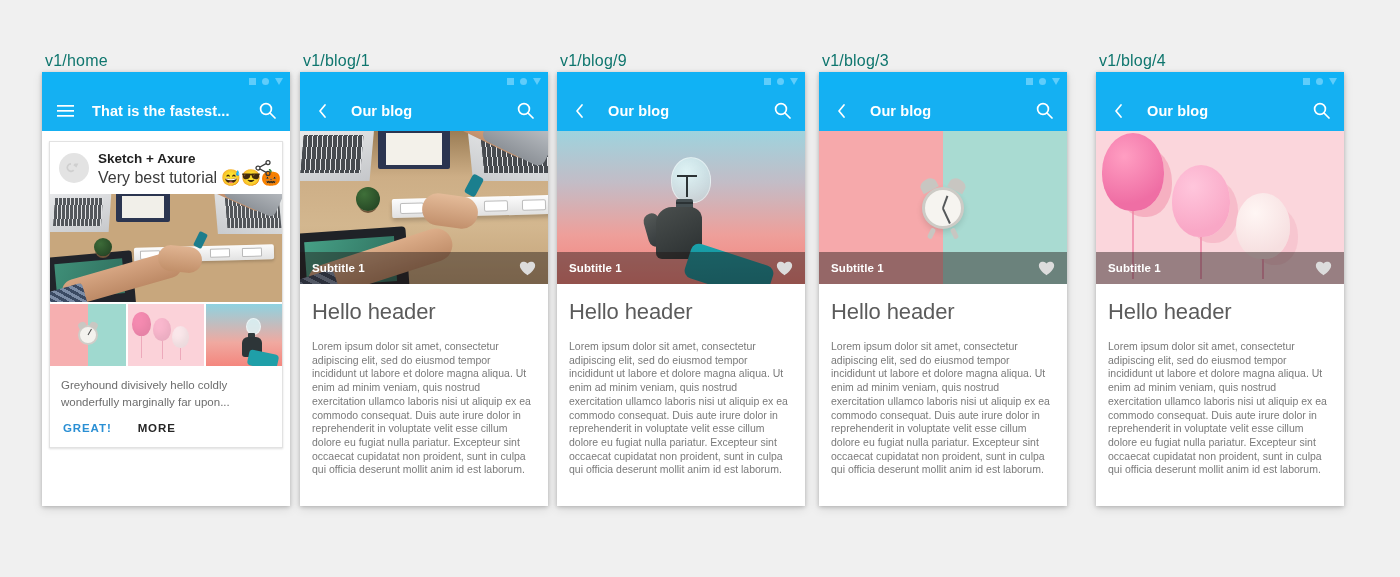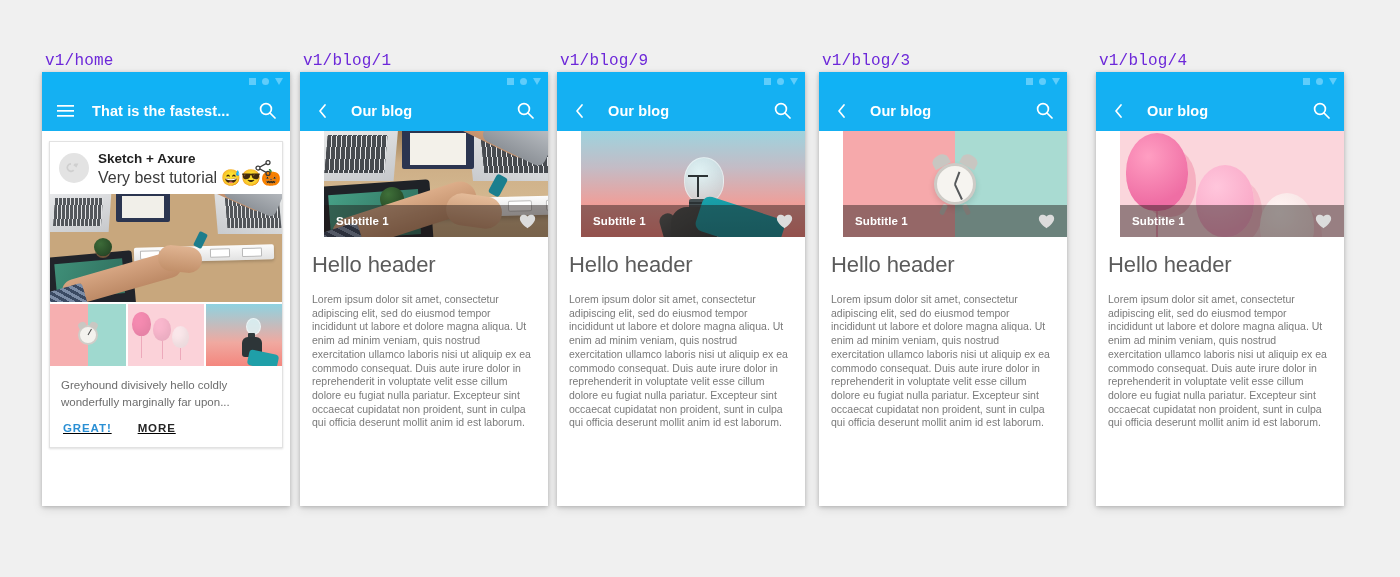--- a/index.html
+++ b/index.html
@@ -26,24 +26,23 @@
     width: 248px;
     height: 434px;
     background: #ffffff;
     box-shadow: 0 1px 4px rgba(0,0,0,0.22), 0 3px 10px rgba(0,0,0,0.10);
     overflow: hidden;
   }
   .screen-label {
     position: absolute;
     top: 52px;
     font-size: 16px;
-    color: #6d28d9;
+    color: #0f766e;
     letter-spacing: 0.2px;
     white-space: nowrap;
-    font-family: Liberation Mono, monospace;
   }
 
   #s0 { left: 42px;  } #l0 { left: 45px;  }
   #s1 { left: 300px; } #l1 { left: 303px; }
   #s2 { left: 557px; } #l2 { left: 560px; }
   #s3 { left: 819px; } #l3 { left: 822px; }
   #s4 { left: 1096px;} #l4 { left: 1099px;}
 
   
   .statusbar {
@@ -274,35 +273,33 @@
     padding: 11px 11px 2px 11px;
     font-size: 11.5px;
     line-height: 17px;
     color: #6d6d6d;
   }
   .mcard-actions {
     display: flex;
     align-items: center;
     gap: 26px;
     padding: 9px 13px 13px 13px;
-    text-decoration: underline;
   }
   .act-primary {
     font-size: 11.5px; font-weight: bold; color: #2a8fd4; letter-spacing: 0.9px;
   }
   .act-secondary {
     font-size: 11.5px; font-weight: bold; color: #252525; letter-spacing: 0.9px;
   }
 
   
   .blog-hero {
     position: relative;
-    height: 106px;
+    height: 153px;
     overflow: hidden;
-    margin-left: 24px;
   }
   .hero-overlay {
     position: absolute;
     left: 0; right: 0; bottom: 0;
     height: 32px;
     background: rgba(30,22,20,0.45);
     display: flex;
     align-items: center;
     padding: 0 12px;
   }

